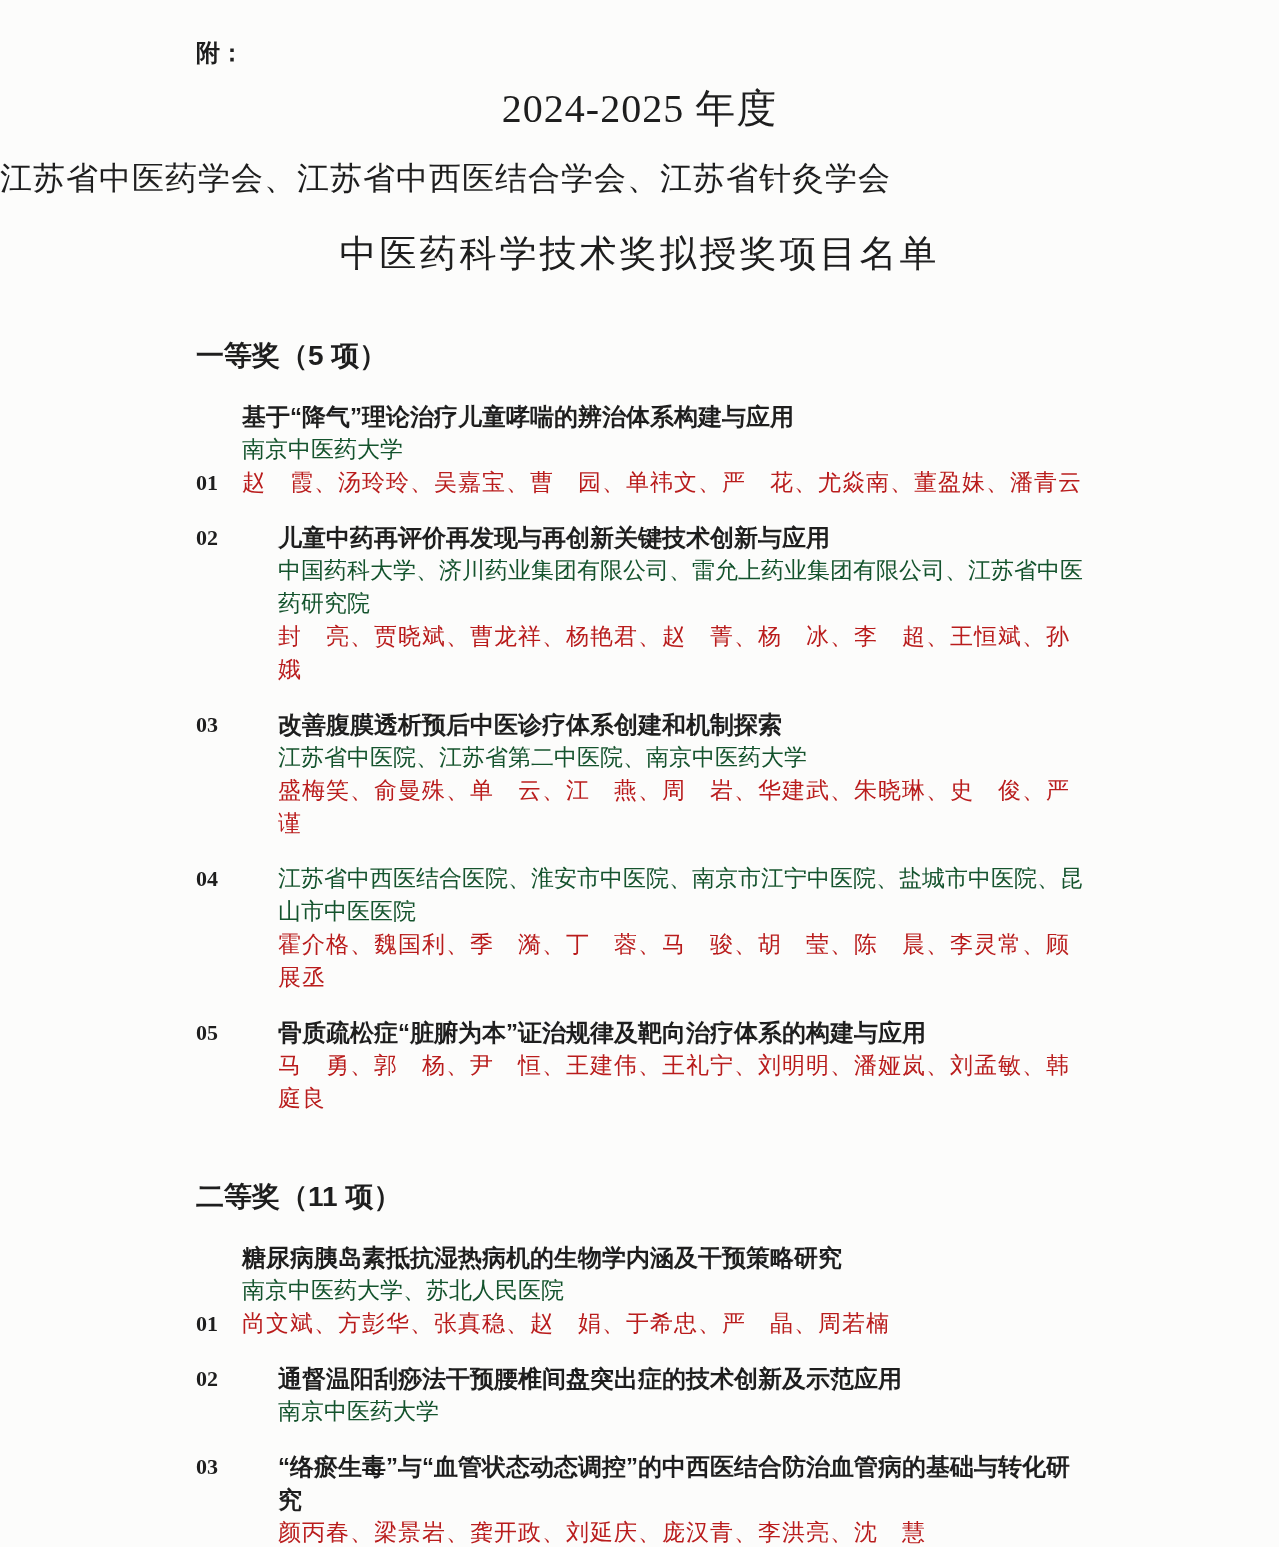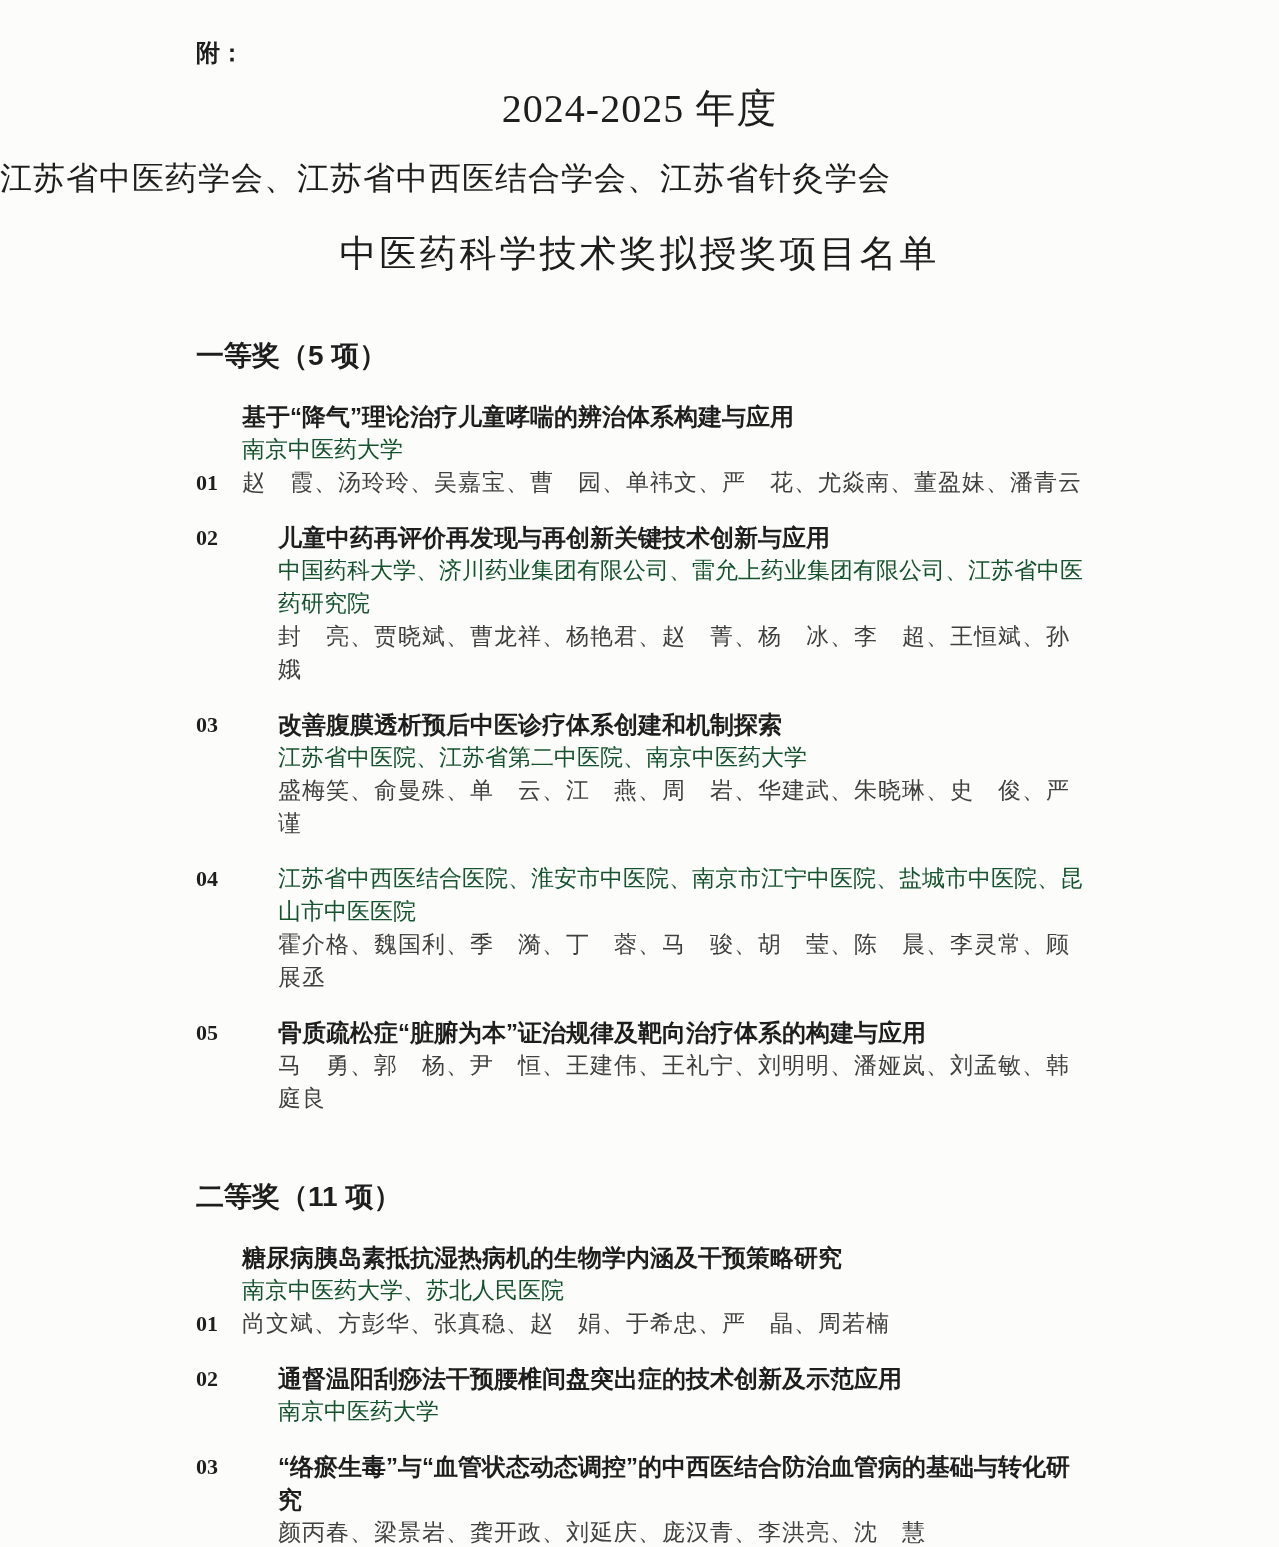--- a/index.html
+++ b/index.html
@@ -87,21 +87,21 @@
   }
   .item-orgs {
     font-size: 23px;
     line-height: 33px;
     color: #14532d;
     font-family: "Liberation Serif", serif;
   }
   .item-names {
     font-size: 23px;
     line-height: 33px;
-    color: #404040;
+    color: #b91c1c;
     font-family: "Liberation Serif", serif;
     letter-spacing: 1px;
   }
 </style>
 </head>
 <body>
 
 <div class="page">
   <div class="content">
 

